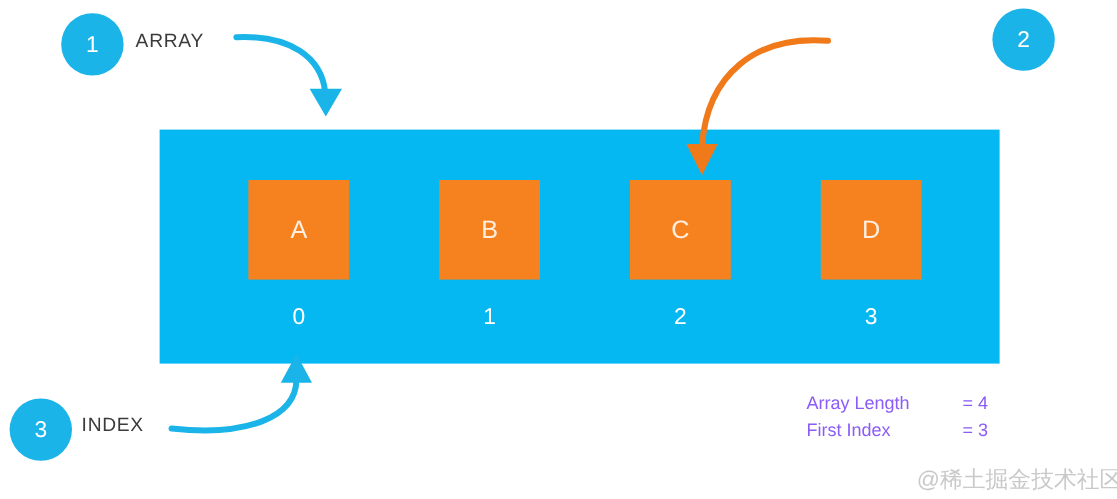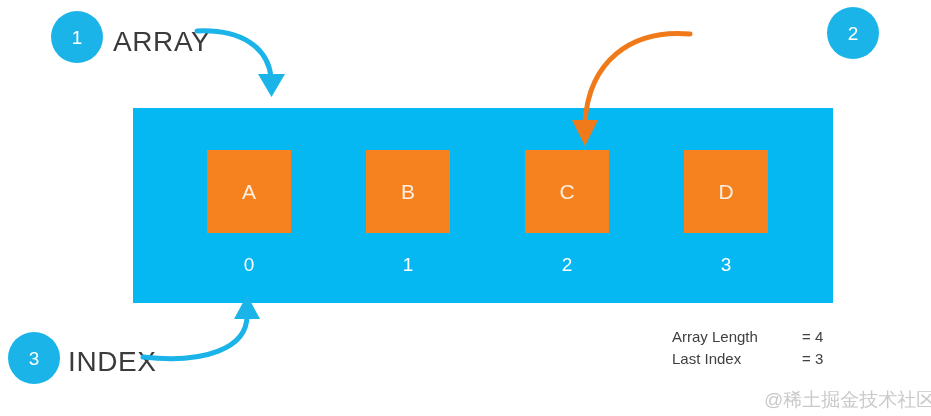--- a/index.html
+++ b/index.html
@@ -34,21 +34,21 @@
     line-height: 1;
   }
   #badge-1 { left: 51px;  top: 11px; }
   #badge-2 { left: 827px; top: 7px;  }
   #badge-3 { left: 8px;   top: 332px; }
 
   
   .callout-label {
     position: absolute;
     color: #3B3B3B;
-    font-size: 28px;
+    font-size: 16px;
     letter-spacing: 0.6px;
     white-space: nowrap;
   }
   #label-array    { left: 113px; top: 26px; }
   #label-elements { left: 697px; top: 22px; }
   #label-index    { left: 68px;  top: 346px; }
 
   
   #array-container {
     position: absolute;
@@ -86,21 +86,21 @@
     width: 931px;
     height: 416px;
     pointer-events: none;
   }
 
   
   #legend {
     position: absolute;
     left: 672px;
     top: 328px;
-    color: #404040;
+    color: #8b5cf6;
     font-size: 15px;
   }
   #legend table {
     border-collapse: collapse;
   }
   #legend td {
     padding: 0 0 3px 0;
     white-space: nowrap;
     font-size: 15px;
     line-height: 1.25;
@@ -167,21 +167,21 @@
   </svg>
 
   <div id="legend">
     <table>
       <tbody>
         <tr>
           <td class="legend-key">Array Length</td>
           <td class="legend-val">= 4</td>
         </tr>
         <tr>
-          <td class="legend-key">Last Index</td>
+          <td class="legend-key">First Index</td>
           <td class="legend-val">= 3</td>
         </tr>
       </tbody>
     </table>
   </div>
 
   <div id="watermark">@稀土掘金技术社区</div>
 
 </div>
 

